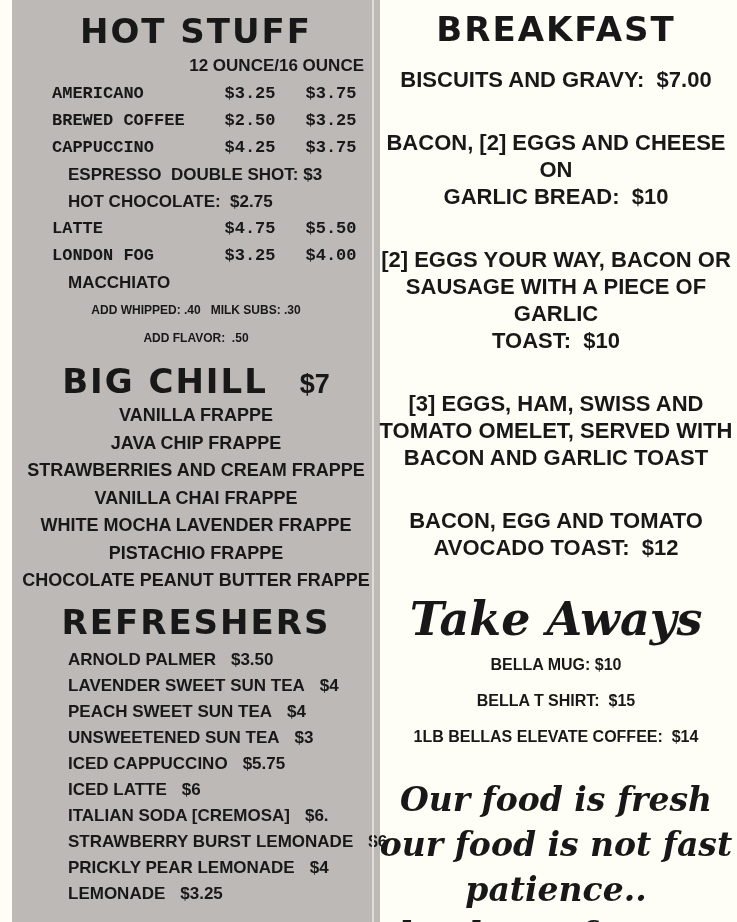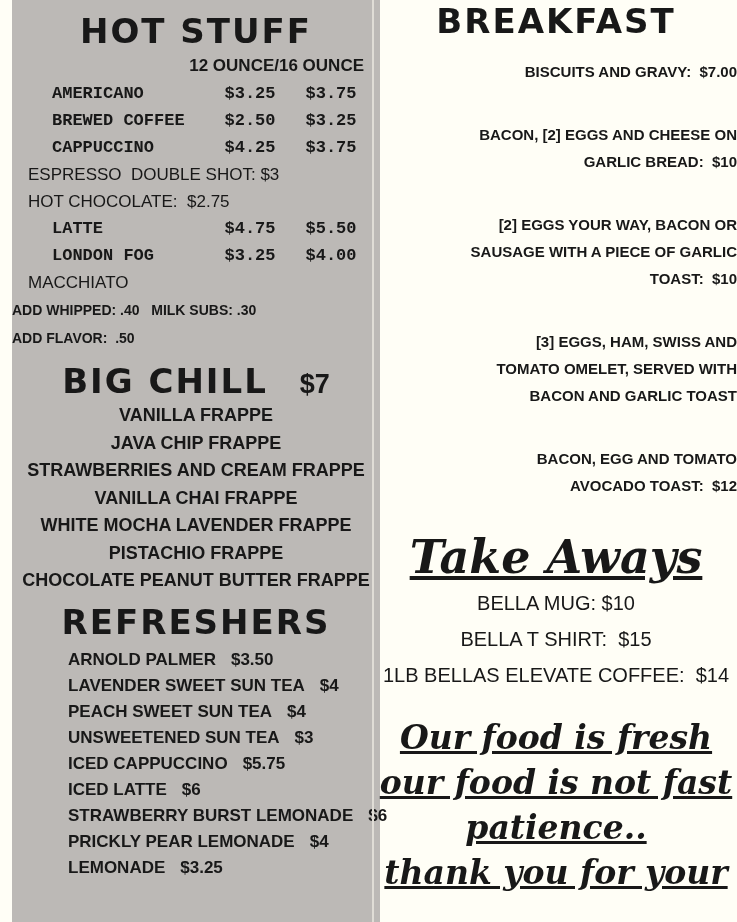--- a/index.html
+++ b/index.html
@@ -25,21 +25,21 @@
     padding-top:10px;
   }
   .col-divider{
     position:absolute;left:372px;top:0;
     width:2px;height:922px;
     background:var(--divider);
   }
   .right-col{
     position:absolute;left:375px;top:0;
     width:362px;height:922px;
-    padding-top:0;
+    padding-top:8px;
     text-align:center;
   }
   .display-title{
     font-family:"DejaVu Sans","Liberation Sans",sans-serif;
     font-weight:bold;
     font-size:34px;
     letter-spacing:2px;
     text-align:center;
     line-height:42px;
     white-space:nowrap;
@@ -59,30 +59,30 @@
     display:grid;
     grid-template-columns:158px 80px 82px;
     padding-left:40px;
     font-weight:bold;
     font-size:17px;
     line-height:27px;
     font-family:Liberation Mono, monospace;
   }
   .grid-row .p{text-align:center;}
   .text-row{
-    padding-left:16px;
-    font-weight:normal;
+    padding-left:56px;
+    font-weight:bold;
     font-size:17px;
     line-height:27px;
     white-space:pre-wrap;
   }
   .center-row{
-    text-align:left;
-    font-weight:bold;
-    font-size:14px;
+    text-align:center;
+    font-weight:bold;
+    font-size:12px;
     line-height:28px;
     white-space:pre-wrap;
   }
   
   .big-chill-head{
     display:flex;justify-content:center;align-items:baseline;
     gap:32px;margin-top:8px;
   }
   .big-chill-price{
     font-weight:bold;font-size:27px;
@@ -101,39 +101,37 @@
     font-size:17px;
     line-height:26px;
     white-space:nowrap;
   }
   .refresher-row .price{margin-left:15px;text-align:right;}
   
   .breakfast-items{margin-top:16px;}
   .breakfast-item{margin-bottom:36px;}
   .breakfast-line{
     font-weight:bold;
-    font-size:15px;
+    font-size:22px;
     line-height:27px;
     white-space:pre-wrap;
-    text-align:right;
   }
   .script{
     font-family:"DejaVu Serif","Liberation Serif",serif;
     font-style:italic;
-    text-decoration:underline;
   }
   .takeaways-title{
     font-size:46px;
     font-weight:bold;
     line-height:56px;
     margin-top:-6px;
   }
   .takeaway-line{
-    font-weight:normal;
-    font-size:20px;
+    font-weight:bold;
+    font-size:16px;
     line-height:36px;
     white-space:pre-wrap;
   }
   .footer-note{margin-top:22px;}
   .footer-line{
     font-size:33px;
     font-weight:bold;
     line-height:45px;
   }
 </style>
@@ -193,20 +191,21 @@
       </div>
 
     <div class="display-title refreshers-title">REFRESHERS</div>
     <div>
         <div class="refresher-row"><span class="name">ARNOLD PALMER</span><span class="price">$3.50</span></div>
         <div class="refresher-row"><span class="name">LAVENDER SWEET SUN TEA</span><span class="price">$4</span></div>
         <div class="refresher-row"><span class="name">PEACH SWEET SUN TEA</span><span class="price">$4</span></div>
         <div class="refresher-row"><span class="name">UNSWEETENED SUN TEA</span><span class="price">$3</span></div>
         <div class="refresher-row"><span class="name">ICED CAPPUCCINO</span><span class="price">$5.75</span></div>
         <div class="refresher-row"><span class="name">ICED LATTE</span><span class="price">$6</span></div>
+        <div class="refresher-row"><span class="name">ITALIAN SODA [CREMOSA]</span><span class="price">$6.</span></div>
         <div class="refresher-row"><span class="name">STRAWBERRY BURST LEMONADE</span><span class="price">$6</span></div>
         <div class="refresher-row"><span class="name">PRICKLY PEAR LEMONADE</span><span class="price">$4</span></div>
         <div class="refresher-row"><span class="name">LEMONADE</span><span class="price">$3.25</span></div>
       </div>
   </div>
 
   <div class="col-divider"></div>
 
   <div class="right-col">
     <div class="display-title">BREAKFAST</div>

